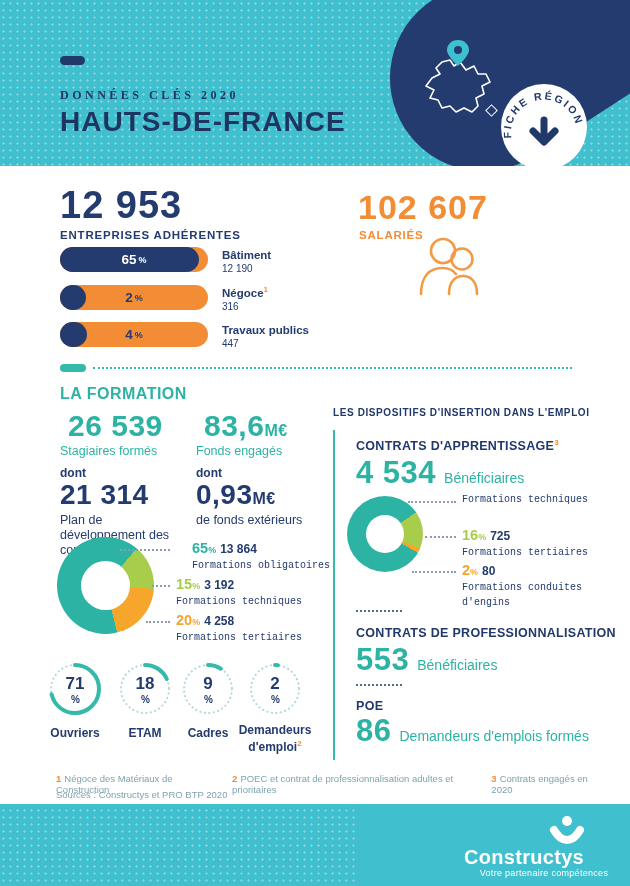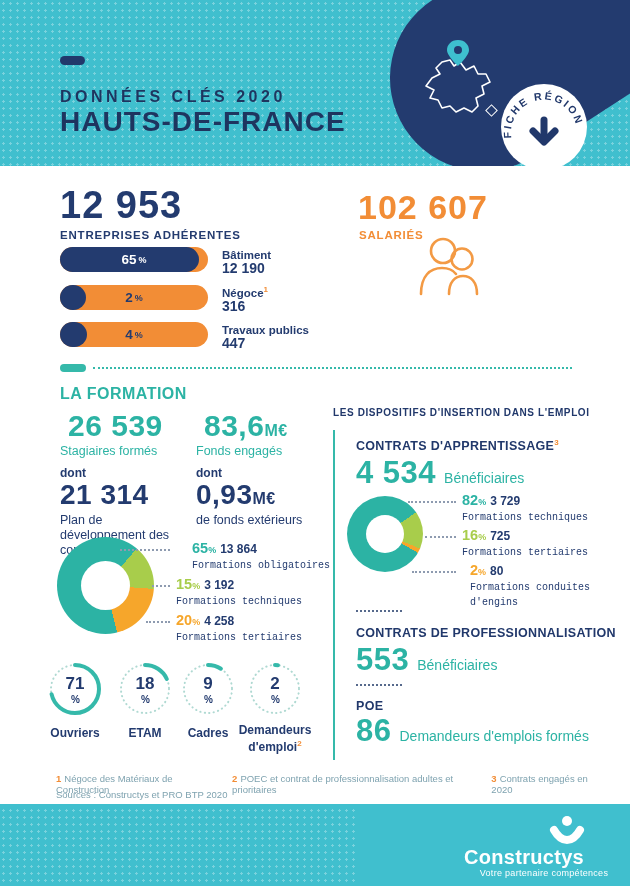--- a/index.html
+++ b/index.html
@@ -4,21 +4,21 @@
 <style>
   * { margin:0; padding:0; box-sizing:border-box; }
   body { background:#e8e8e8; font-family:"Liberation Sans", sans-serif; }
   .page { position:relative; width:630px; height:886px; background:#ffffff; overflow:hidden; margin:0 auto; }
 
   
   .header { position:absolute; top:0; left:0; width:630px; height:166px; background:#40BFCE;
     background-image:radial-gradient(circle, rgba(255,255,255,.30) 1.1px, transparent 1.4px);
     background-size:7px 7px; overflow:hidden; }
   .header-dash { position:absolute; left:60px; top:56px; width:25px; height:9px; border-radius:5px; background:#21386B; }
-  .eyebrow { position:absolute; left:60px; top:88px; font-size:16px; font-weight:600; letter-spacing:3.5px; color:#1E355F; }
+  .eyebrow { position:absolute; left:60px; top:88px; font-size:12px; font-weight:600; letter-spacing:3.5px; color:#1E355F;font-family:Liberation Serif, serif; }
   .eyebrow b { font-weight:800; }
   .page-title { position:absolute; left:60px; top:106px; font-size:28px; font-weight:800; letter-spacing:1px; color:#1E355F; }
   .blob { position:absolute; left:390px; top:-15px; width:470px; height:186px; border-radius:93px;
     background:#233B6F; transform:rotate(-33deg); transform-origin:93px 93px; }
   .map-wrap { position:absolute; left:420px; top:36px; width:90px; height:104px; }
   .diamond { position:absolute; left:487px; top:106px; width:9px; height:9px; border:1.5px solid #ffffff; transform:rotate(45deg); }
   .badge { position:absolute; left:501px; top:84px; width:86px; height:86px; border-radius:50%; background:#ffffff; cursor:pointer; }
 
   
   .big-navy { position:absolute; left:60px; top:184px; font-size:38px; font-weight:800; letter-spacing:1px; color:#233B6F; }
@@ -30,21 +30,21 @@
   .bar-row { position:absolute; left:60px; display:flex; align-items:center; }
   .bar { position:relative; width:148px; height:25px; border-radius:13px; background:#F28D36; flex:none; }
   .bar-fill { position:absolute; left:0; top:0; bottom:0; min-width:26px; border-radius:13px; background:#233B6F; }
   .bar-label { position:absolute; inset:0; display:flex; align-items:center; justify-content:center;
     font-size:13.5px; font-weight:800; }
   .bar-label .sym { font-size:9px; font-weight:600; margin-left:2px; }
   .bar-label.on-fill { color:#ffffff; }
   .bar-label.on-track { color:#233B6F; }
   .bar-caption { margin-left:14px; line-height:13px; }
   .bar-caption .nm { font-size:11.5px; font-weight:600; color:#233B6F; }
-  .bar-caption .ct { font-size:14px; font-weight:700; color:#233B6F; }
+  .bar-caption .ct { font-size:10px; font-weight:400; color:#233B6F; }
   sup.o { color:#F28D36; font-size:8px; font-weight:800; vertical-align:super; }
 
   
   .divider { position:absolute; left:60px; top:364px; width:512px; display:flex; align-items:center; }
   .divider .pill { width:26px; height:8px; border-radius:4px; background:#35B9AA; flex:none; }
   .divider .dots { flex:1; border-top:2px dotted #35B9AA; margin-left:7px; }
 
   
   .sec-teal { position:absolute; left:60px; top:385px; font-size:16px; font-weight:800; letter-spacing:.5px; color:#2CB3A4; }
   .stat-val-teal { font-size:30px; font-weight:800; letter-spacing:.5px; color:#2CB3A4;margin-left:8px; }
@@ -276,28 +276,27 @@
   <div class="abs" style="left:356px; top:455px;"><span class="big-teal">4 534</span><span class="after-teal">Bénéficiaires</span></div>
 
   <div class="donut" style="left: 347px; top: 496px; width: 76px; height: 76px; background: conic-gradient(from 55deg, rgb(168, 205, 75) 0%, rgb(168, 205, 75) 16%, rgb(246, 166, 43) 16%, rgb(246, 166, 43) 18%, rgb(44, 179, 164) 18%, rgb(44, 179, 164) 100%);">
     <div class="hole" style="left:19px; top:19px; width:38px; height:38px;"></div>
   </div>
   <div class="leader" style="left:408px; top:501px; width:48px;"></div>
   <div class="leader" style="left:425px; top:536px; width:31px;"></div>
   <div class="leader" style="left:412px; top:571px; width:44px;"></div>
 
   <div class="legend-item" style="left:462px; top:492px;">
-    <div><span class="pct c-teal">82</span><span class="sym c-teal">%</span><span class="cnt">3 729</span></div>
     <div class="lab">Formations techniques</div>
   </div>
   <div class="legend-item" style="left:462px; top:527px;">
     <div><span class="pct c-green">16</span><span class="sym c-green">%</span><span class="cnt">725</span></div>
     <div class="lab">Formations tertiaires</div>
   </div>
-  <div class="legend-item" style="left:462px; top:562px;margin-left:8px;">
+  <div class="legend-item" style="left:462px; top:562px;">
     <div><span class="pct c-orange">2</span><span class="sym c-orange">%</span><span class="cnt">80</span></div>
     <div class="lab">Formations conduites d'engins</div>
   </div>
 
   <div class="dot-sep" style="top:610px;"></div>
   <div class="abs sub-navy" style="left:356px; top:626px;">CONTRATS DE PROFESSIONNALISATION</div>
   <div class="abs" style="left:356px; top:642px;"><span class="big-teal">553</span><span class="after-teal">Bénéficiaires</span></div>
 
   <div class="dot-sep" style="top:684px;"></div>
   <div class="abs sub-navy" style="left:356px; top:699px;">POE</div>

